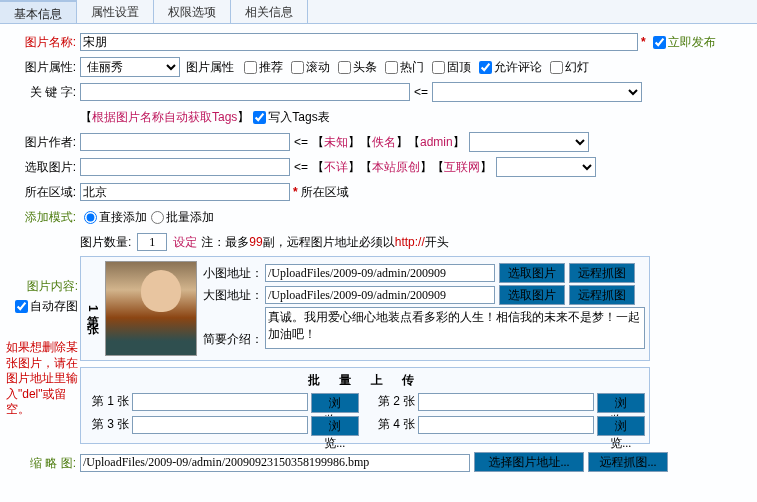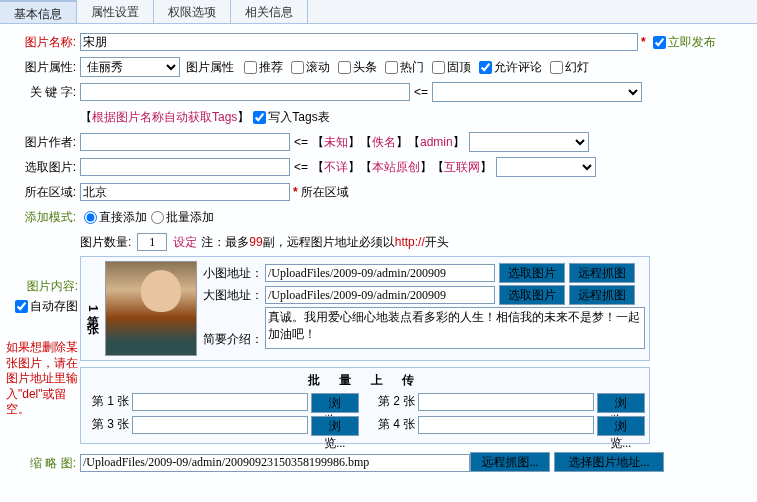--- a/index.html
+++ b/index.html
@@ -200,17 +200,17 @@
     <button class="btn">浏览...</button>
     <span class="bl" style="margin-left:12px">第 4 张</span>
     <input type="text" style="">
     <button class="btn">浏览...</button>
   </div>
 </div>
 
 <div class="thumb-row">
   <span class="lbl blue">缩 略 图:</span>
   <input type="text" style="width: 390px;" value="/UploadFiles/2009-09/admin/20090923150358199986.bmp">
+  <button class="btn" style="margin:0 4px;width:110px">选择图片地址...</button>
   <button class="btn" style="width:80px">远程抓图...</button>
-  <button class="btn" style="margin:0 4px;width:110px">选择图片地址...</button>
 </div>
 
 </div>
 
 </body></html>

